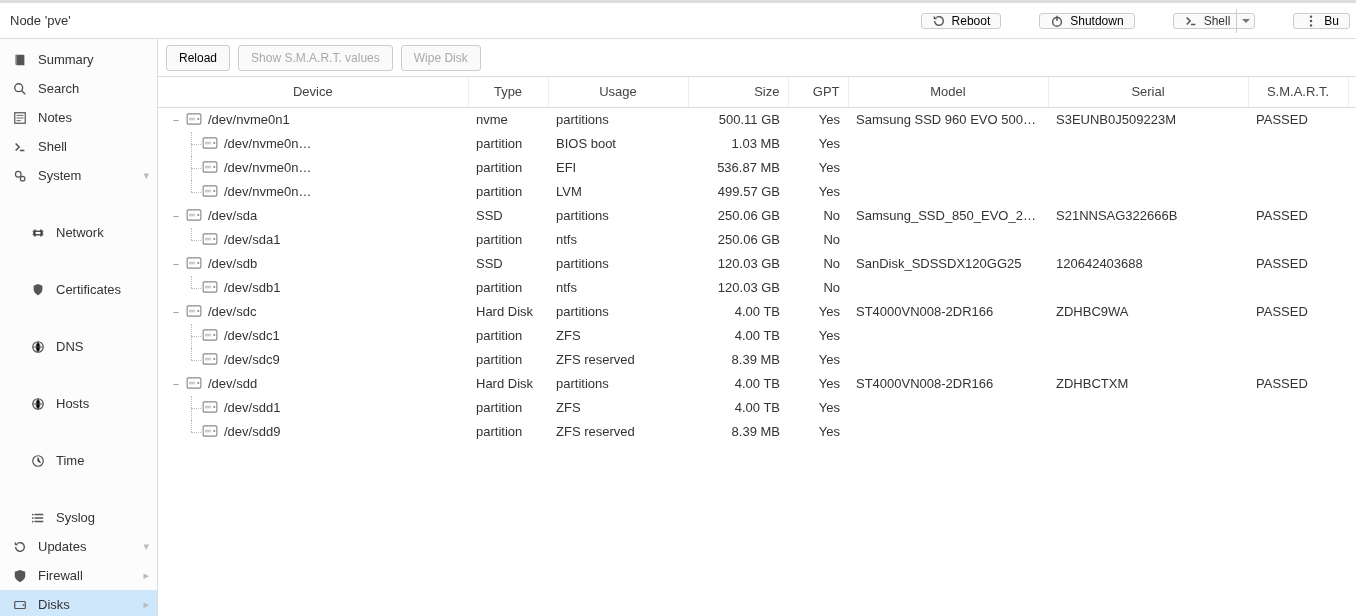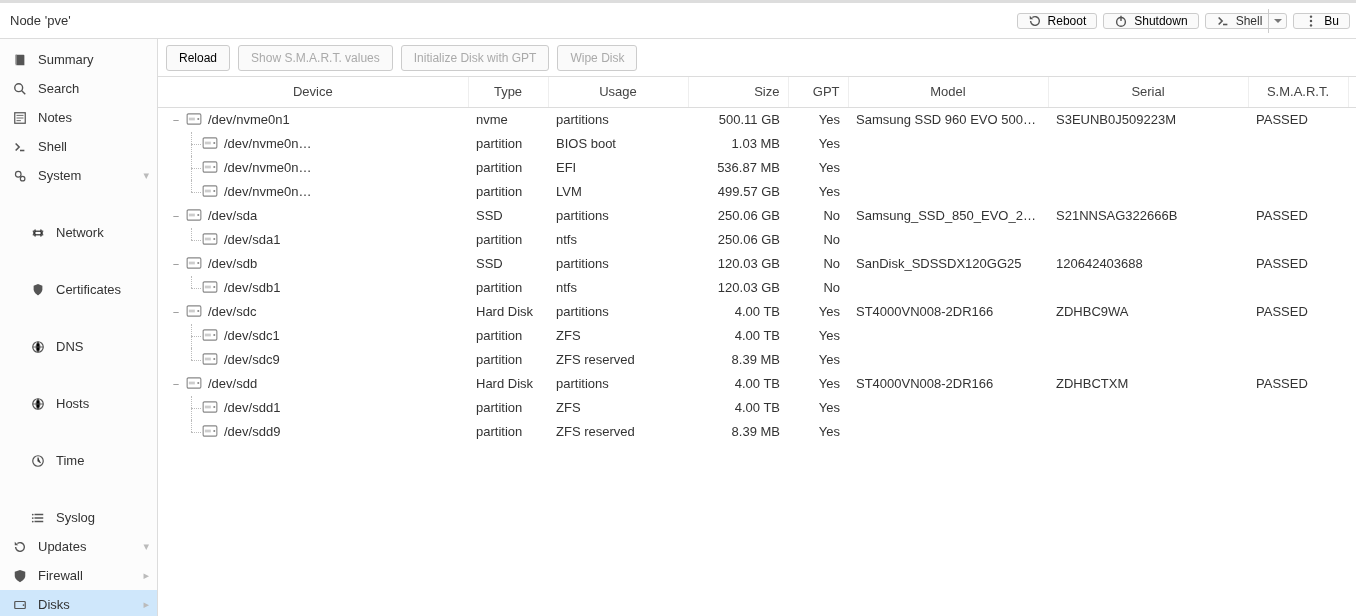--- a/index.html
+++ b/index.html
@@ -18,20 +18,21 @@
     border-top: 3px solid #ddd;
   }
 
   
   .header {
     height: 36px;
     display: flex; align-items: center;
     border-bottom: 1px solid #dcdcdc;
     padding: 0 6px;
     background: #fff;
+    gap: 32px;
   }
   .header-title {
     flex: 0 0 auto;
     padding-left: 4px;
     font-size: 13px;
     color: #333;
   }
   .header-spacer { flex: 1; }
   .hbtn {
     display: inline-flex; align-items: center;
@@ -355,21 +356,20 @@
             </svg></span>
           <span>Ceph</span>
           <span class="expander">▸</span>
         </div>
       </div>
 
     <div class="content">
       <div class="toolbar">
         <button class="tbtn">Reload</button>
         <button class="tbtn disabled">Show S.M.A.R.T. values</button>
-        <button class="tbtn disabled">Initialize Disk with GPT</button>
         <button class="tbtn disabled">Wipe Disk</button>
       </div>
 
       <div class="grid">
         <table>
           <colgroup>
             <col class="col-device">
               <col class="col-type">
               <col class="col-usage">
             <col class="col-size">

